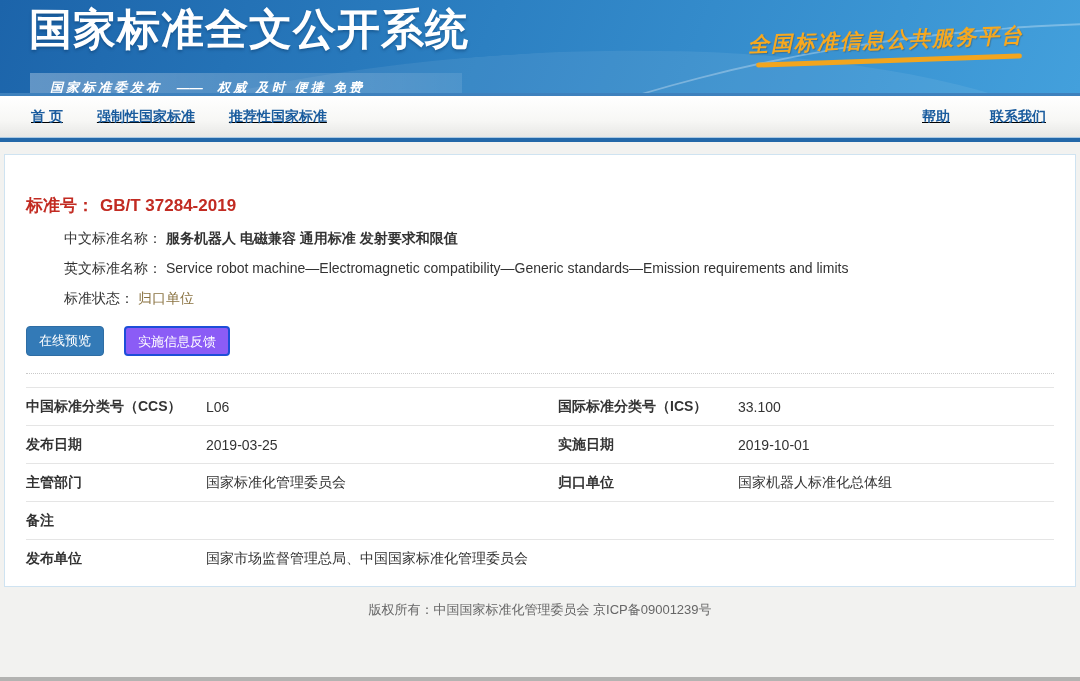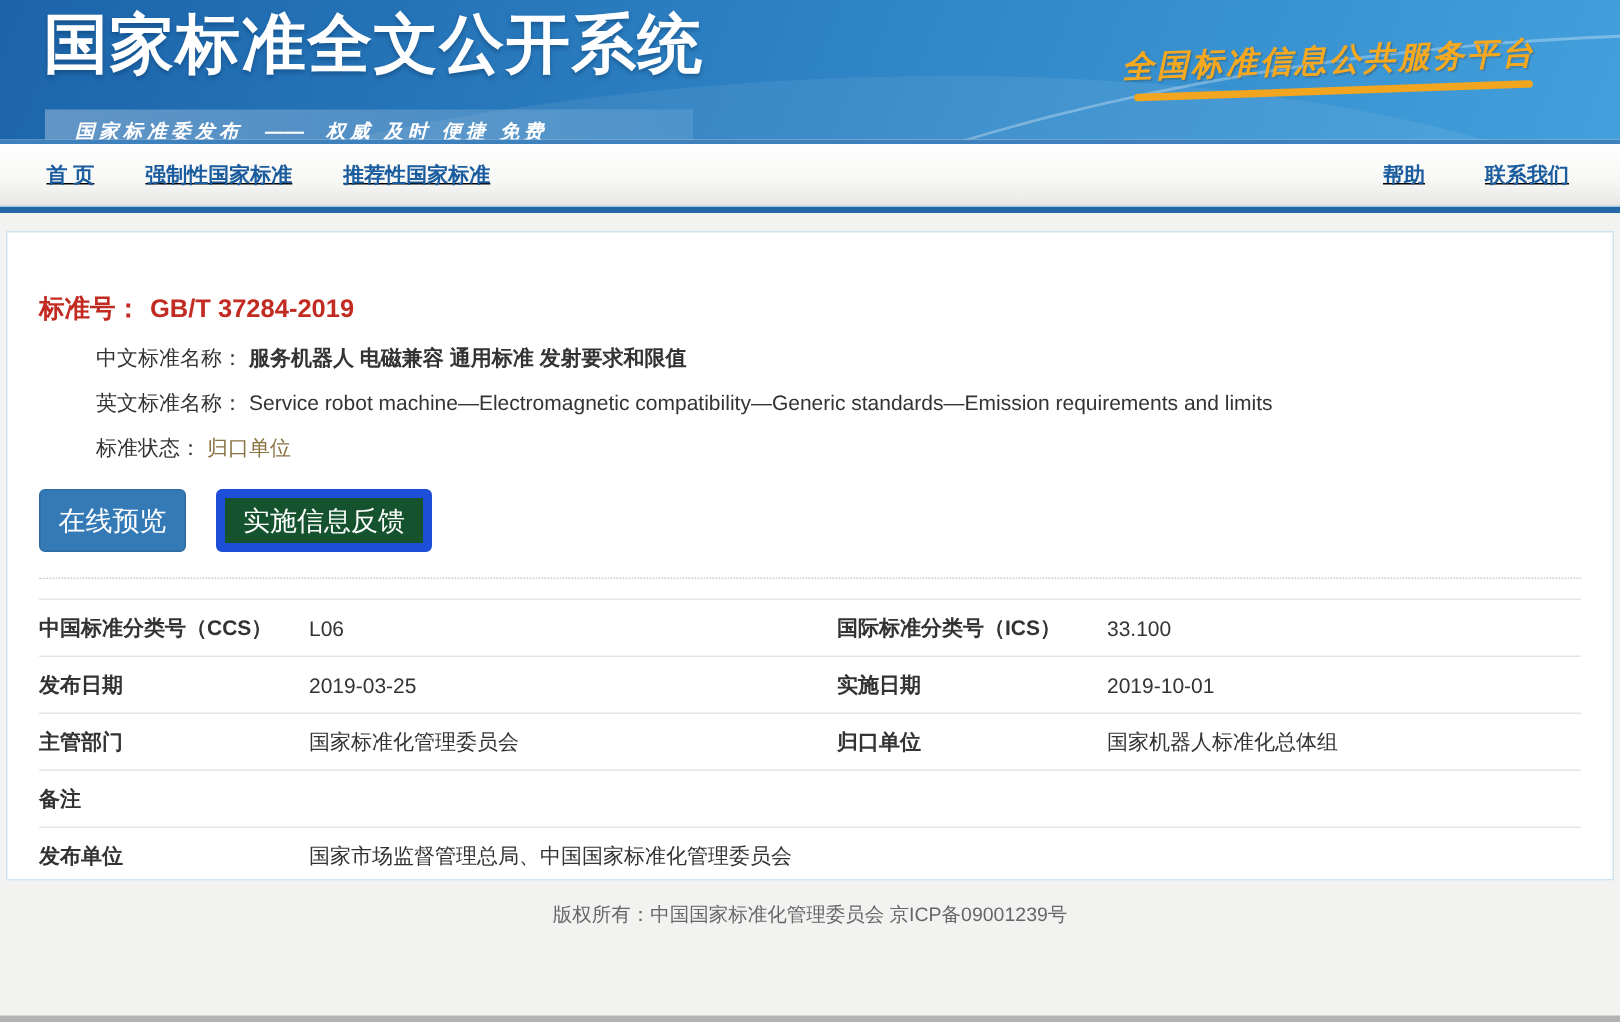--- a/index.html
+++ b/index.html
@@ -71,25 +71,25 @@
     background:#ffffff; border:1px solid #cfe3f1; height:433px; padding:0 21px;
   }
   .std-number { margin-top:39px; color:#c22b22; font-size:17px; font-weight:bold; }
   .std-number .num { margin-left:6px; }
   .meta-line { font-size:14px; color:#333333; margin-top:13px; line-height:17px;margin-left:38px; }
   .meta-line .val-bold { font-weight:bold; margin-left:4px; }
   .meta-line .val { margin-left:4px; }
   .status-val { color:#8a7342; margin-left:4px; }
   .btn-row { margin-top:19px; display:flex; }
   .btn {
-    border-radius:4px; color:#ffffff; font-size:18px; height:42px; line-height:28px;
+    border-radius:4px; color:#ffffff; font-size:13px; height:30px; line-height:28px;
     padding:0 12px; cursor:pointer; font-family:inherit;
   }
   .btn-blue { background:#337ab7; border:1px solid #2e6da4; margin-right:20px; }
-  .btn-green { background:#14532d; border:6px solid #1d4ed8; }
+  .btn-green { background:#8b5cf6; border:2px solid #1d4ed8; }
   .dotted-sep { border-top:1px dotted #c9c9c9; margin-top:17px; }
 
   .info-table { margin-top:13px; border-top:1px solid #e5e5e5; font-size:14px; color:#333333; }
   .info-row {
     display:flex; align-items:center; min-height:38px; border-bottom:1px solid #e5e5e5;gap:16px;
   }
   .info-row:last-child { border-bottom:none; }
   .info-label { width:164px; font-weight:bold; flex-shrink:0; }
   .info-value { width:336px; flex-shrink:0; }
   .info-value.wide { flex:1; }

